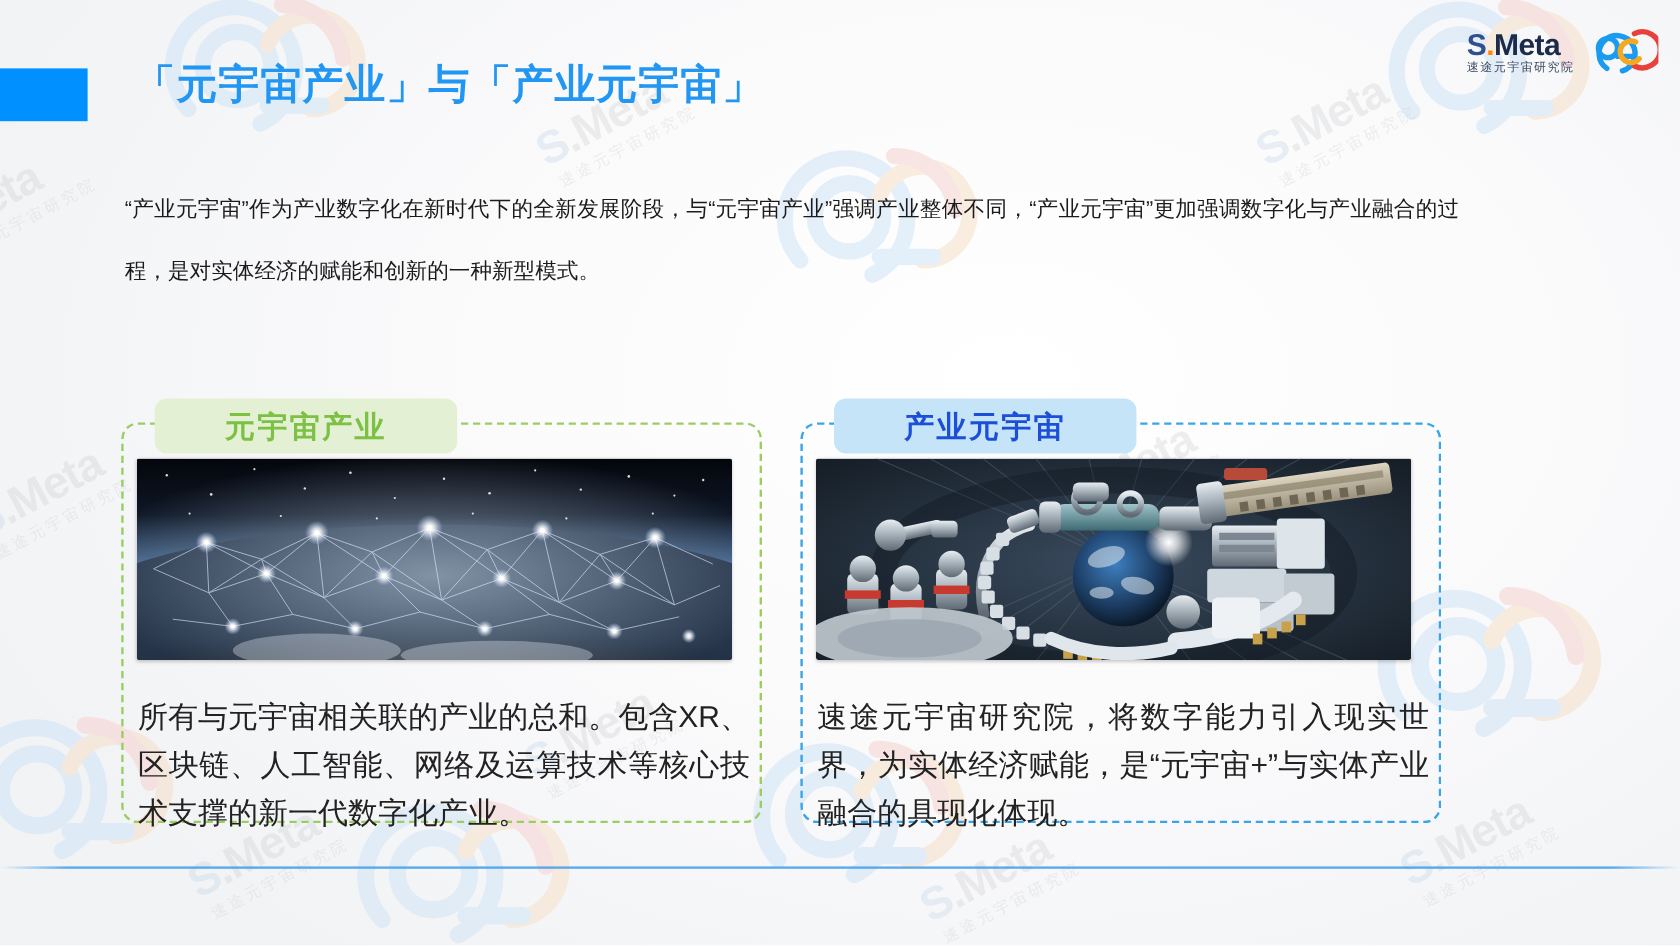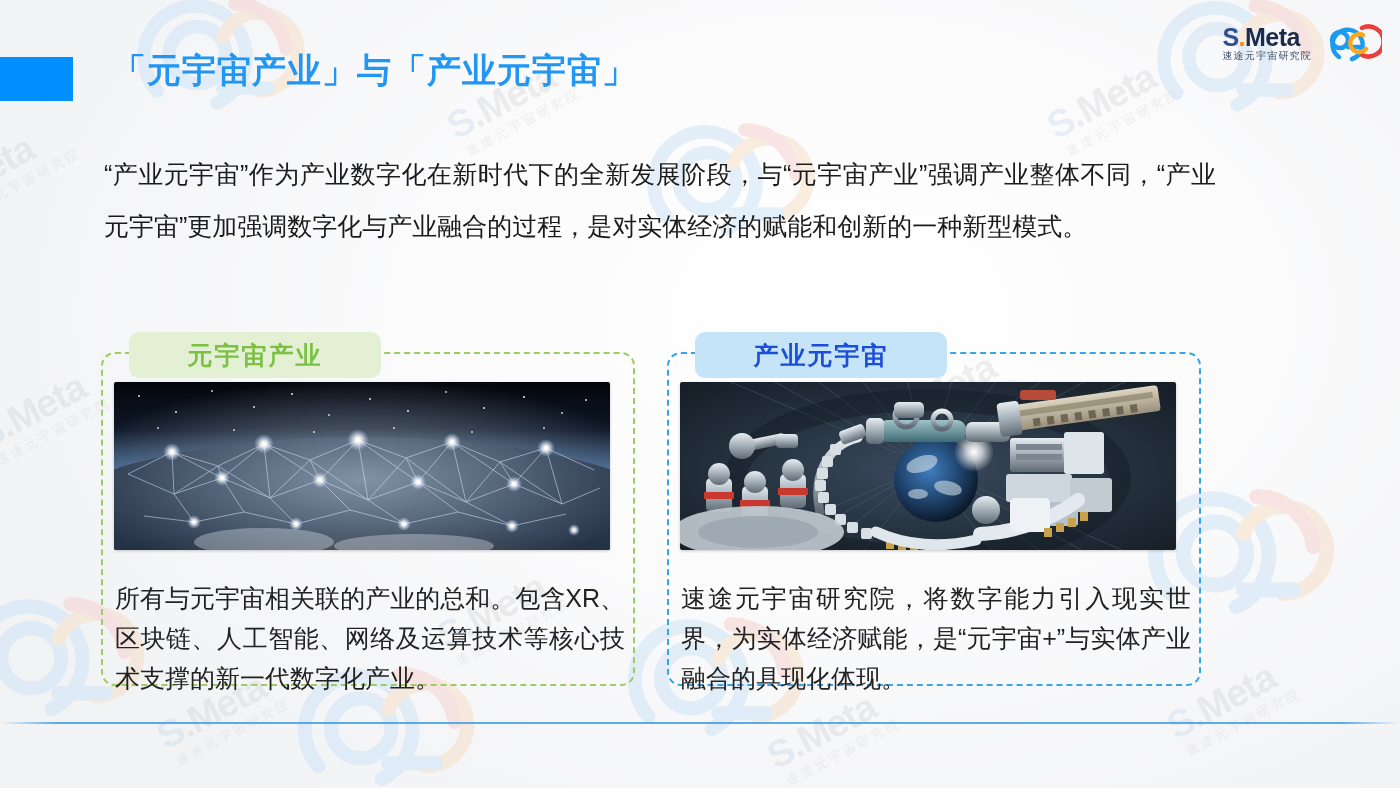--- a/index.html
+++ b/index.html
@@ -76,21 +76,21 @@
   }
   #brand-name .dot { color: #ff8a00; }
   #brand-name .s { color: #2f4f8f; }
   #brand-sub {
     font-size: 10px; color: #3d4c63; letter-spacing: 1.2px; margin-top: 1px;
   }
 
   
   #intro {
     position: absolute; left: 104px; top: 148px; width: 1112px;
-    font-size: 25px; line-height: 52px; color: #1b1b1b;
+    font-size: 18px; line-height: 52px; color: #1b1b1b;
     text-align: justify; z-index: 3;
     font-family: "Liberation Sans", "DejaVu Sans", sans-serif;
   }
 
   
   .card {
     position: absolute; top: 352px;
     width: 534px; height: 334px;
     border-radius: 14px;
     z-index: 2;

